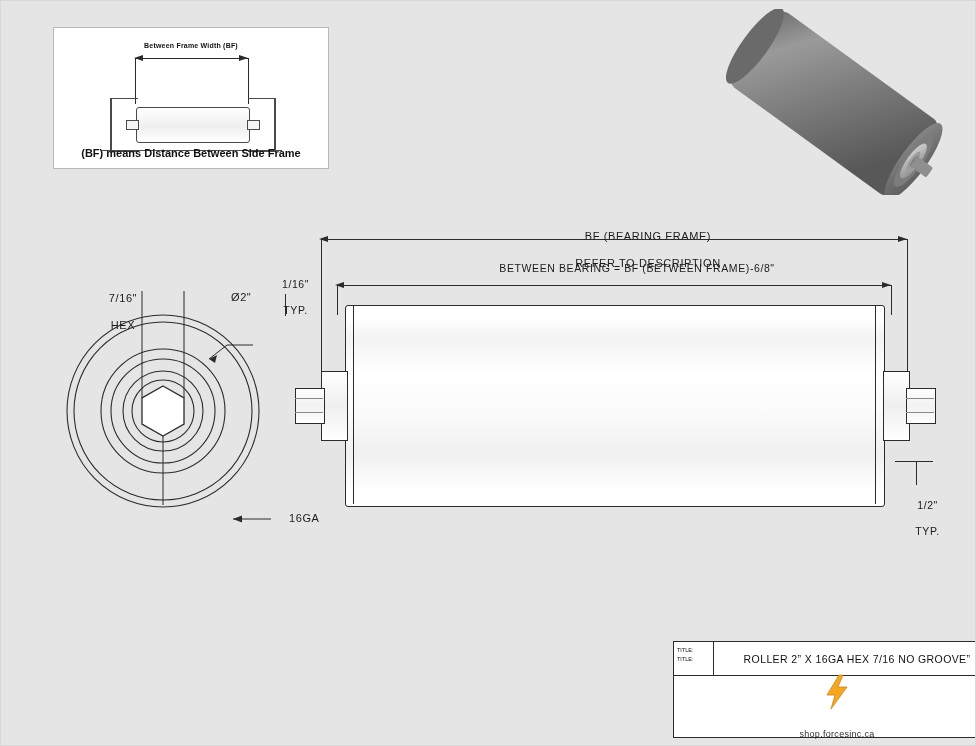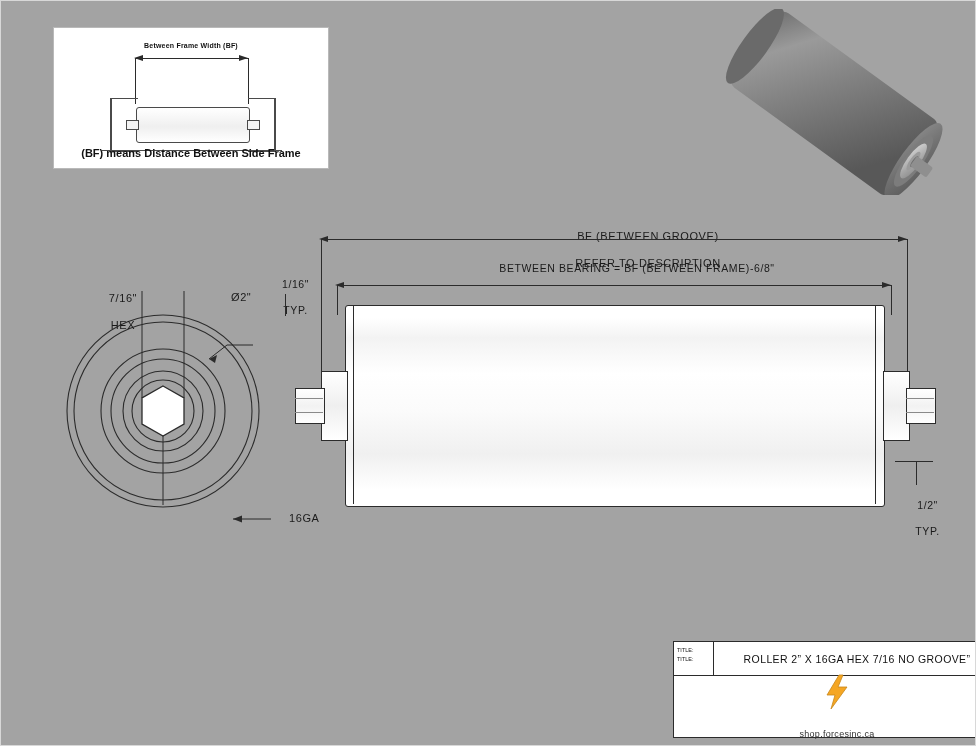--- a/index.html
+++ b/index.html
@@ -7,21 +7,21 @@
     padding: 0;
     background: #ffffff;
   }
   body {
     font-family: "Liberation Sans", sans-serif;
   }
   #sheet {
     position: relative;
     width: 976px;
     height: 746px;
-    background: #a3a3a3;
+    background: #e5e5e5;
     overflow: hidden;
     border: 1px solid #d8d8d8;
     box-sizing: border-box;
   }
   .abs { position: absolute; }
   .lbl {
     font-family: "Liberation Sans", sans-serif;
     color: #1a1a1a;
     white-space: pre;
     letter-spacing: 0.2px;
@@ -228,21 +228,21 @@
     </div>
 
     <div class="lbl abs mono-ish" style="left:174px; top:0px; font-size:11px;">Ø2"</div>
 
     <div class="lbl abs mono-ish" style="left:232px; top:221px; font-size:11px;">16GA</div>
   </div>
 
   <div id="sideview" class="abs">
 
     <div class="lbl ctr abs mono-ish" style="left:170px; top:0px; width:360px; font-size:11px; line-height:1.25;">
-      <span>BF (BETWEEN GROOVE)</span><br>
+      <span>BF (BEARING FRAME)</span><br>
       <span>REFER TO DESCRIPTION</span>
     </div>
 
     <div class="abs dimline" style="left:34px; top:23px; width:586px;"></div>
     <div class="arrL abs" style="left:32px; top:19.5px;"></div>
     <div class="arrR abs" style="left:611px; top:19.5px;"></div>
     <div class="abs extline" style="left:34px; top:23px; height:160px;"></div>
     <div class="abs extline" style="left:620px; top:23px; height:160px;"></div>
 
     <div class="lbl ctr abs mono-ish" style="left:140px; top:46px; width:420px; font-size:10.5px;">BETWEEN BEARING = BF (BETWEEN FRAME)-6/8"</div>

